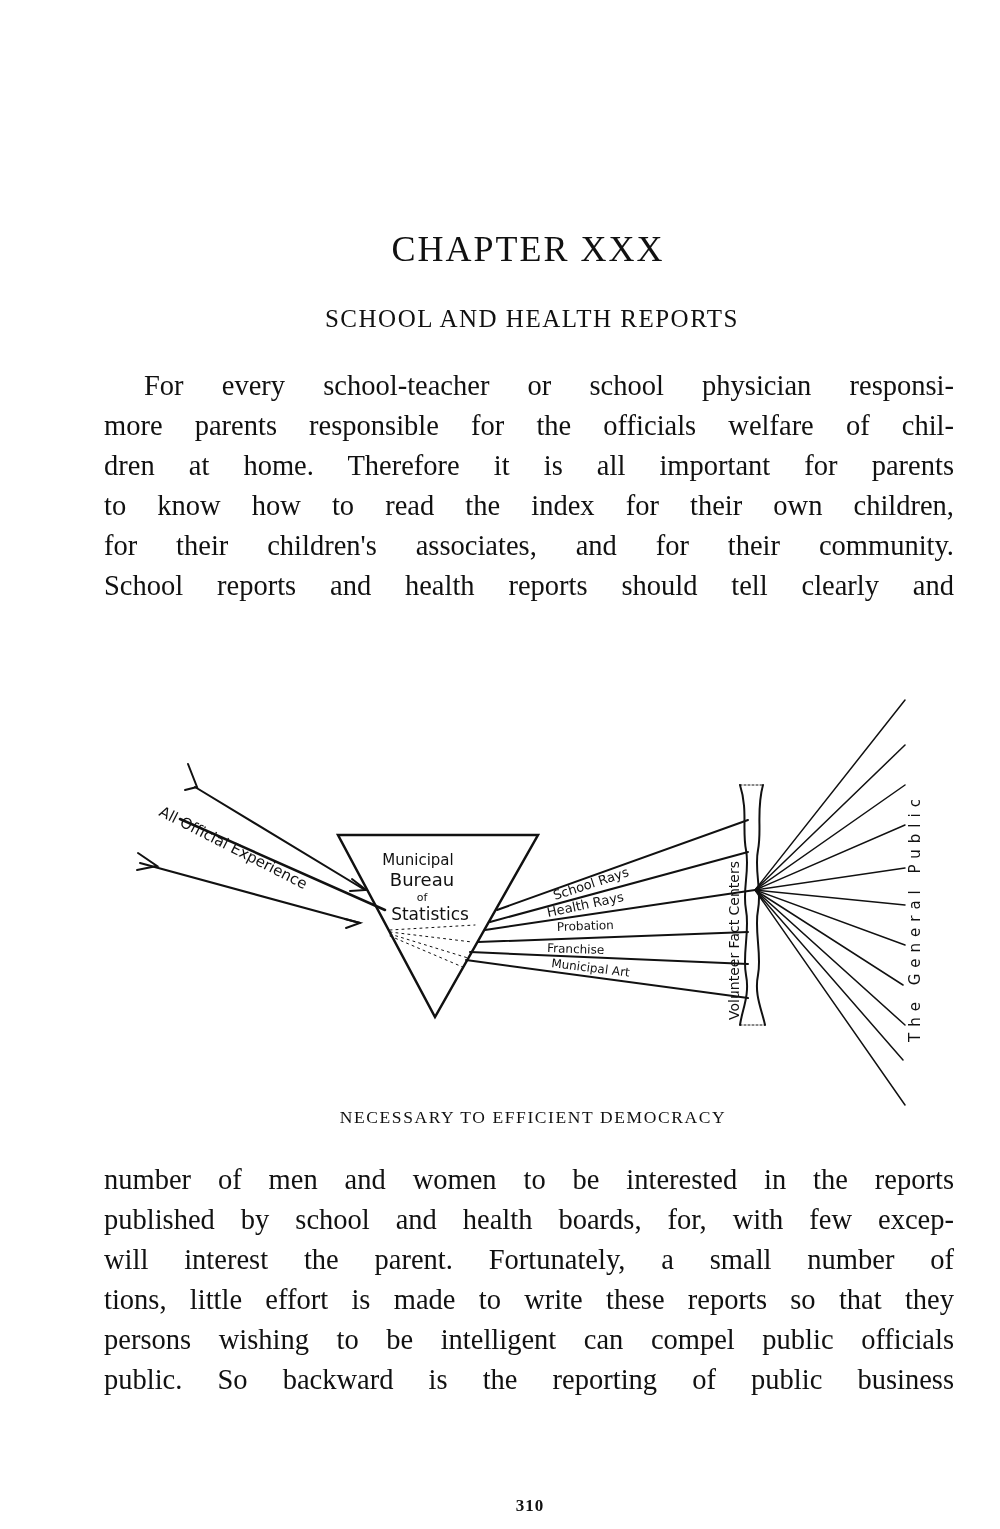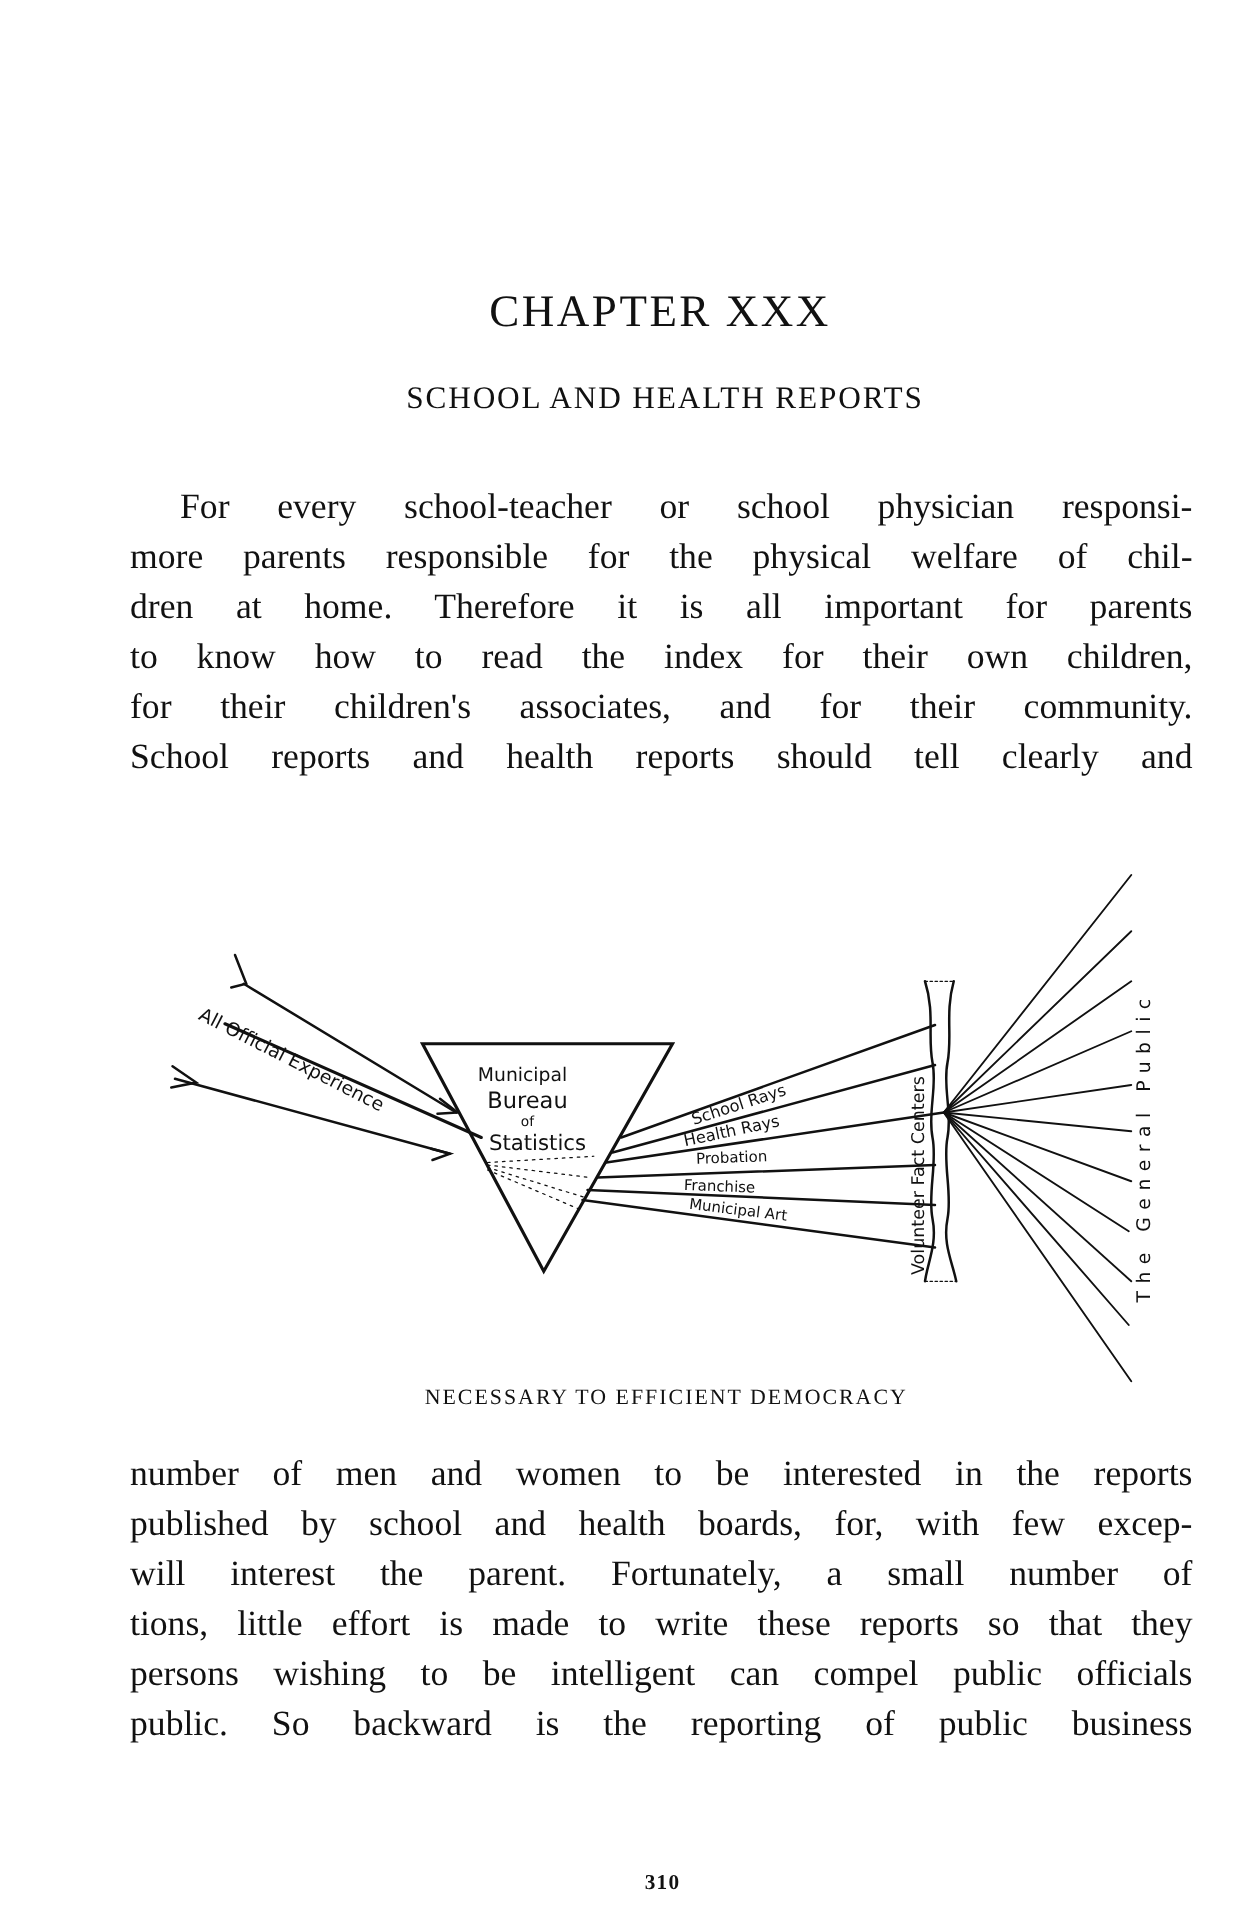--- a/index.html
+++ b/index.html
@@ -2,39 +2,39 @@
 <html><head>
   <meta charset="utf-8">
   <style>
     html, body { margin: 0; padding: 0; background: #ffffff; }
     body { width: 1000px; height: 1529px; position: relative; overflow: hidden; color: #111; font-family: "Liberation Serif", "DejaVu Serif", serif; }
     .chapter-title { position: absolute; top: 228px; left: 0; width: 1056px; text-align: center; font-size: 36px; letter-spacing: 2px; }
     .section-title { position: absolute; top: 305px; left: 0; width: 1064px; text-align: center; font-size: 25px; letter-spacing: 1.5px; }
     .para { position: absolute; left: 104px; width: 850px; font-size: 28.5px; line-height: 40px; text-align: justify; text-align-last: justify; }
     .para .line { display: block; text-align: justify; text-align-last: justify; white-space: nowrap; }
     .para .line.indent { padding-left: 40px; }
-    .para1 { top: 366px; margin-top: 20px; }
+    .para1 { top: 366px; }
     .para2 { top: 1160px; }
     .caption { position: absolute; top: 1107px; left: 0; width: 1066px; text-align: center; font-size: 17.5px; letter-spacing: 1.6px; }
     .page-number { position: absolute; top: 1496px; left: 0; width: 1060px; text-align: center; font-size: 17px; font-weight: bold; letter-spacing: 1px; }
     .diagram { position: absolute; left: 0; top: 680px; width: 1000px; height: 430px; }
     .diagram svg { width: 1000px; height: 430px; }
     .dlabel { font-family: "DejaVu Sans", sans-serif; fill: #111; }
   </style>
 </head>
 <body>
 
 <div>
 
   <div class="chapter-title">CHAPTER XXX</div>
   <div class="section-title">SCHOOL AND HEALTH REPORTS</div>
 
   <div class="para para1">
     <span class="line indent">For every school-teacher or school physician responsi-</span>
-    <span class="line">more parents responsible for the physical welfare of chil-</span>
+    <span class="line">more parents responsible for the officials welfare of chil-</span>
     <span class="line">dren at home. Therefore it is all important for parents</span>
     <span class="line">to know how to read the index for their own children,</span>
     <span class="line">for their children's associates, and for their community.</span>
     <span class="line">School reports and health reports should tell clearly and</span>
   </div>
 
   <div class="diagram">
     <svg viewBox="0 0 1000 430" xmlns="http://www.w3.org/2000/svg">
       <g stroke="#111" fill="none" stroke-linecap="round">
 

